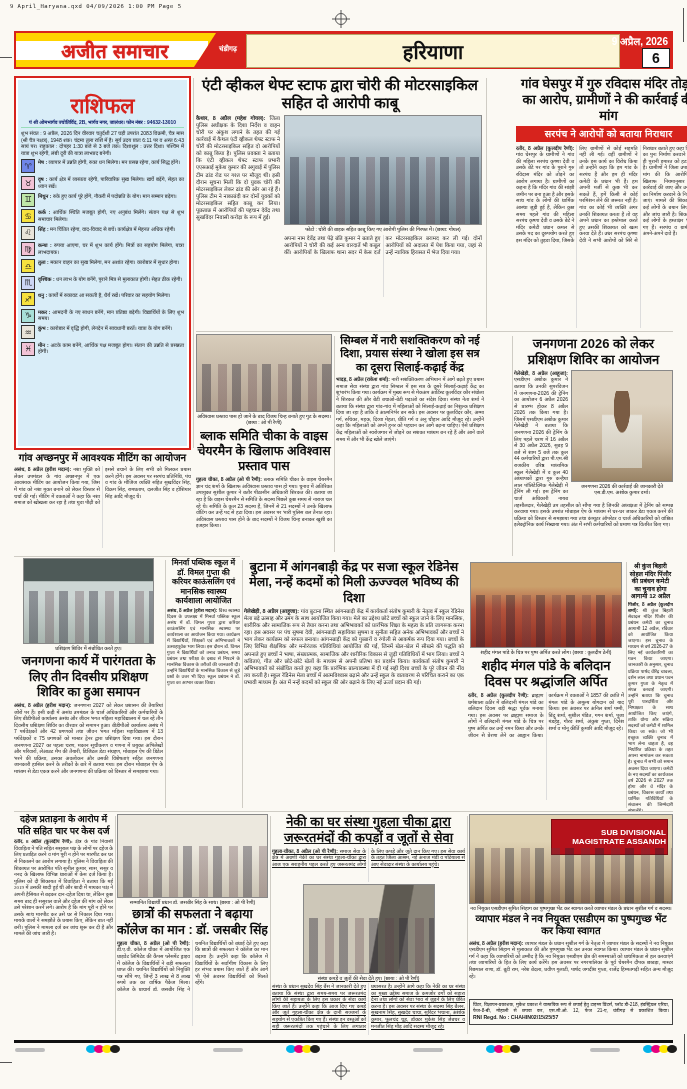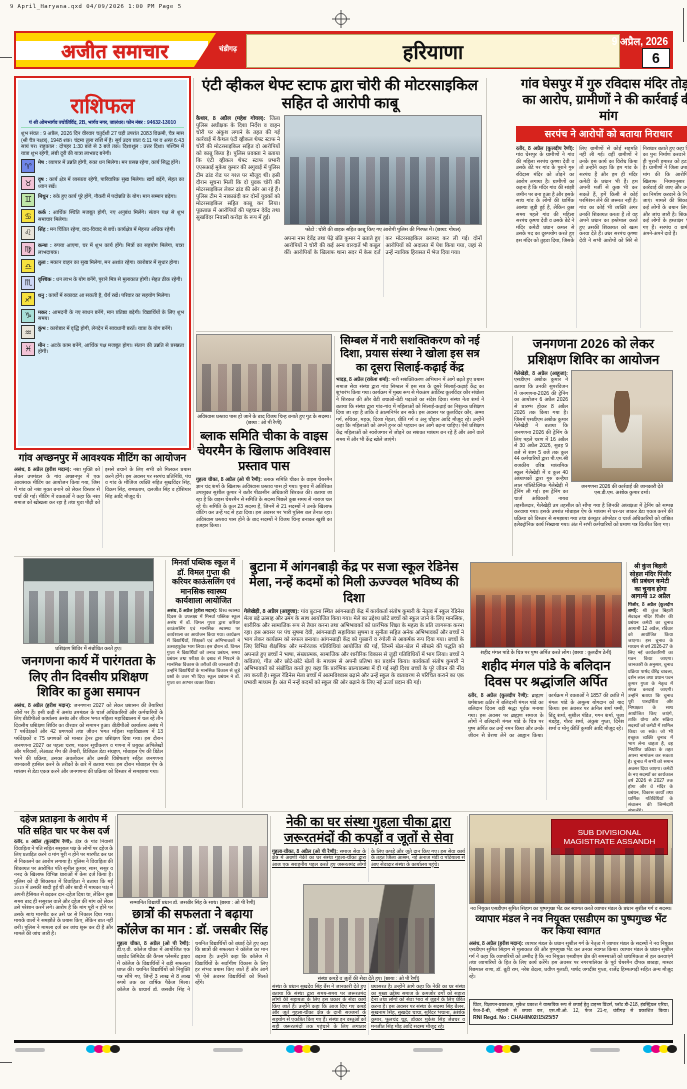--- a/index.html
+++ b/index.html
@@ -67,22 +67,22 @@
   .ph-sdm{background:linear-gradient(180deg,#ddd2c0 0 30%,#c3b096 70%,#9a8466);}
   .ph-sdm::after{content:"";position:absolute;left:30%;top:18%;width:40%;height:70%;
       background:radial-gradient(ellipse at 50% 22%,#7a5c44 0 28%,transparent 30%),linear-gradient(180deg,transparent 30%,#e6e2d8 32%,#cfc8b8);}
   .ph-class{background:linear-gradient(180deg,#4e5a58 0 26%,#cdd6d4 27% 45%,#a8b4ae 100%);}
   .ph-tribute{background:linear-gradient(180deg,#caa06c 0 28%,#b4543c 55%,#8e2f24),
       radial-gradient(circle at 30% 70%,#e8c24a 0 3px,transparent 4px);}
   .ph-college{background:linear-gradient(180deg,#ece8de 0 40%,#c9c2b2 100%);}
   .ph-street{background:linear-gradient(100deg,#cdc7b8 0 55%,#5e5a52 56% 75%,#8a857a 76%);}
   .ph-office{background:linear-gradient(180deg,#e0d3b4 0 30%,#bda786 70%,#93795a);}
   .banner{position:absolute;right:2%;top:4%;width:56%;height:37%;background:#b5121b;border:1px solid #7e0c12;
-      display:flex;align-items:center;justify-content:center;text-align:center;
-      color:#fff;font-weight:400;font-size:8px;line-height:1.15;padding:1px;}
+      display:flex;align-items:center;justify-content:center;text-align:right;
+      color:#fff;font-weight:700;font-size:8px;line-height:1.15;padding:1px;}
   .imprint{margin-top:3px;border:1px solid #444;padding:2px 3px;font-size:4.7px;line-height:1.35;text-align:justify;}
   .imprint b{font-size:5.2px;white-space:nowrap;}
 </style>
 </head>
 <body>
 
 <div id="page">
 
   <div class="slug">9 April_Haryana.qxd   04/09/2026   1:00 PM   Page 5</div>
   <div class="reg" style="left:332px;top:10px;">

